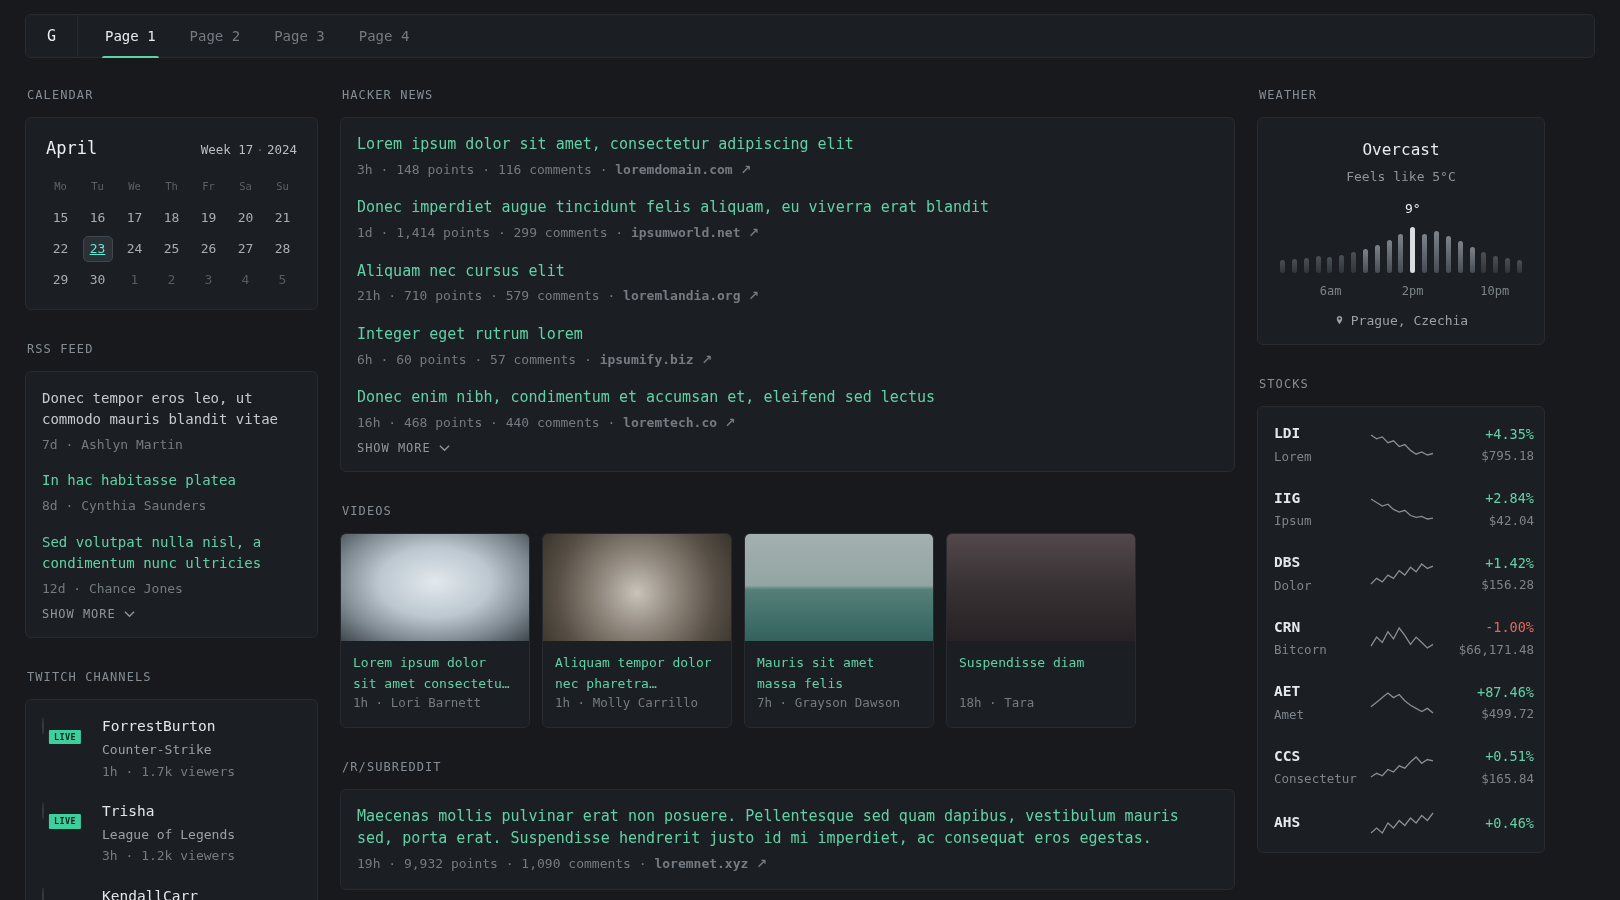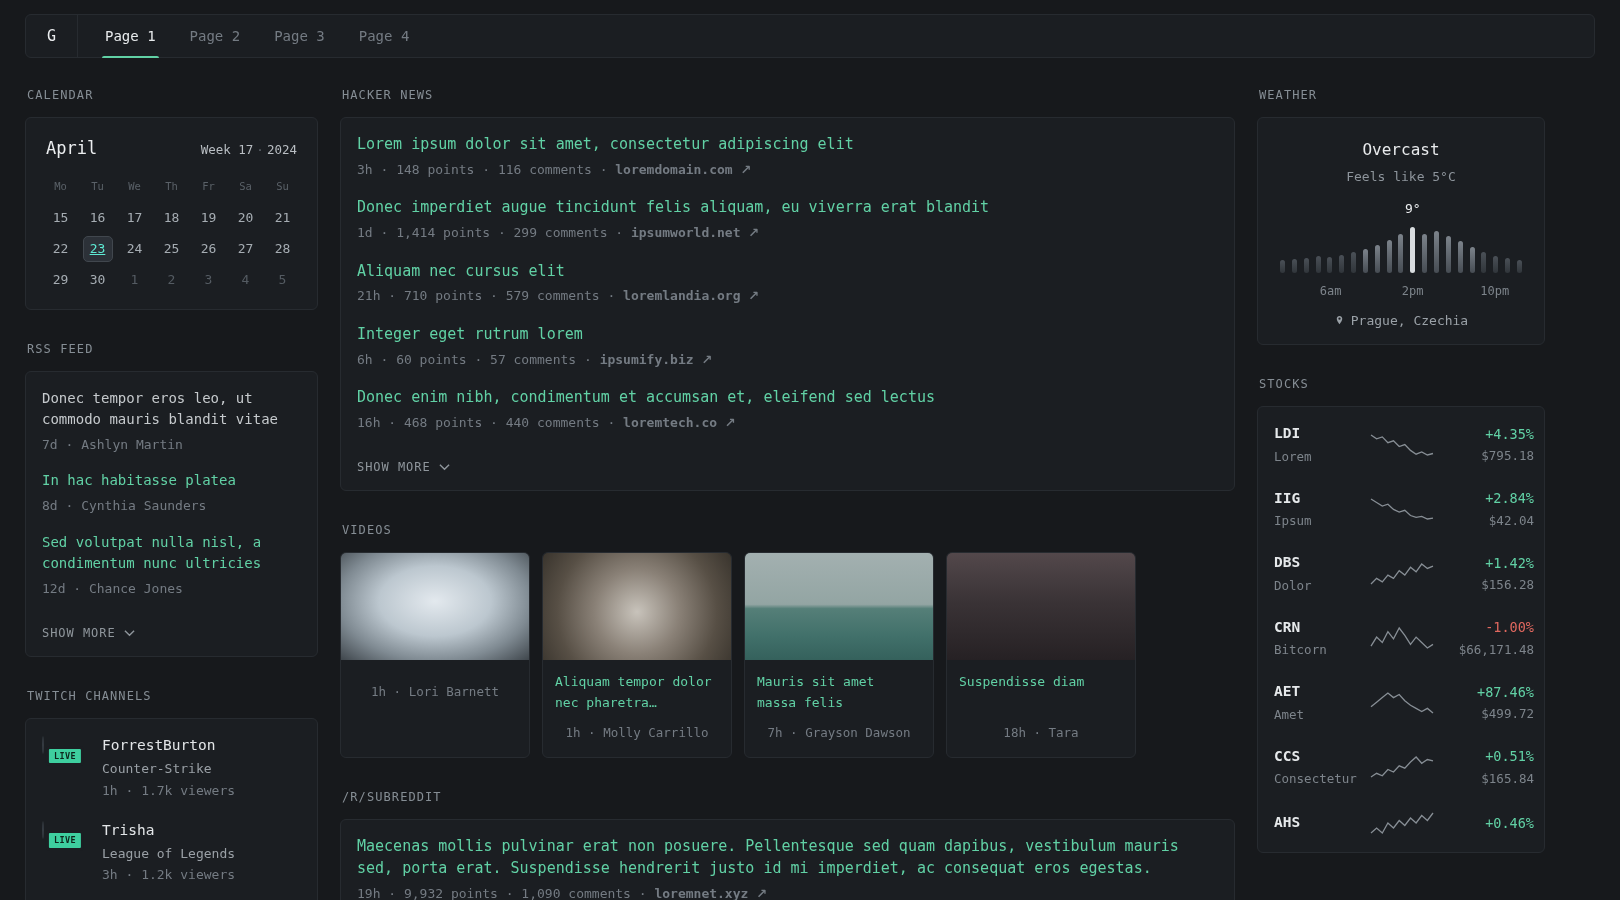--- a/index.html
+++ b/index.html
@@ -29,21 +29,21 @@
   .content{display:flex;gap:22px;padding:28px 75px 0 25px;align-items:flex-start;}
   .col-left{width:293px;flex:none;}
   .col-mid{flex:1;min-width:0;}
   .col-right{width:288px;flex:none;}
   section + section{margin-top:30px;}
   .sec-title{margin:0 0 13px 2px;font-size:12px;font-weight:normal;color:#868e95;letter-spacing:0.09em;}
   .card{background:var(--card);border:1px solid var(--border);border-radius:6px;padding:16px;}
   .meta{margin-top:4px;color:var(--muted);font-size:13px;}
   .meta a{color:var(--muted);font-weight:bold;}
   .arrow{font-family:"DejaVu Sans",sans-serif;}
-  .show-more{margin-top:28px;display:flex;align-items:center;gap:8px;background:none;border:none;
+  .show-more{margin-top:9px;display:flex;align-items:center;gap:8px;background:none;border:none;
     color:#8f969c;font-size:12px;letter-spacing:0.08em;font-family:inherit;cursor:pointer;padding:0;}
   .chev{stroke:#8f969c;fill:none;stroke-width:1.5;}
   
   .cal-head{display:flex;justify-content:space-between;align-items:baseline;padding:2px 4px 12px;}
   .cal-month{font-size:17px;color:#eceef0;}
   .cal-week{font-size:12.5px;color:#b9bec3;}
   .cal-week .sep{color:#5c636a;padding:0 3px;}
   .cal-grid{display:grid;grid-template-columns:repeat(7,1fr);row-gap:5px;}
   .cal-cell{width:30px;height:26px;margin:0 auto;display:flex;align-items:center;justify-content:center;font-size:13px;}
   .cal-dow{font-size:10.5px;color:#5a6168;}
@@ -70,21 +70,21 @@
   .ch-name{display:block;color:#e3e6e8;font-size:14.5px;}
   .ch-game{color:#9aa0a6;font-size:13px;margin-top:2px;}
   .ch-meta{color:var(--muted);font-size:13px;margin-top:2px;}
   
   .videos-row{display:flex;gap:12px;overflow:hidden;}
   .video-card{flex:none;width:190px;background:var(--card);border:1px solid var(--border);
     border-radius:6px;overflow:hidden;}
   .video-thumb{height:107px;display:block;cursor:pointer;}
   .video-body{padding:12px 12px 14px;}
   .video-title{display:block;color:var(--accent);font-size:13px;line-height:1.58;min-height:41px;overflow:hidden;}
-  .video-meta{margin-top:11px;color:var(--muted);font-size:12.5px;white-space:nowrap;overflow:hidden;text-align:center;}
+  .video-meta{color:var(--muted);font-size:12.5px;white-space:nowrap;overflow:hidden;}
   .th-sky-cross{background:radial-gradient(ellipse at 50% 45%,#e3e9ee 0%,#bcc7cf 42%,#7f8a92 72%,#3f464c 100%);}
   .th-camera{background:radial-gradient(circle at 50% 55%,#c8c3bb 0%,#8a8177 38%,#574f45 72%,#39342d 100%);}
   .th-sea{background:linear-gradient(to bottom,#a3b0b0 0%,#93a5a3 48%,#557f78 52%,#41706a 78%,#35615c 100%);}
   .th-canoe{background:radial-gradient(circle at 55% 42%,#b8c9bd 0%,#7da08f 32%,#567c6e 62%,#42685c 100%);}
   .th-dark{background:linear-gradient(to bottom,#53484b 0%,#3a3336 45%,#262124 100%);}
   
   .weather-card{padding:20px 20px 14px;text-align:center;}
   .w-cond{font-size:16px;color:#e8eaec;}
   .w-feels{margin-top:5px;font-size:13px;color:#8d949b;}
   .w-chart{position:relative;margin-top:36px;height:50px;display:flex;align-items:flex-end;
@@ -259,20 +259,21 @@
           </button>
         </div>
     </section>
 
     <section>
       <h2 class="sec-title">VIDEOS</h2>
       <div class="videos-row" id="videos-row">
           <div class="video-card">
             <a class="video-thumb th-sky-cross"></a>
             <div class="video-body">
+              <a class="video-title">Lorem ipsum dolor sit amet consectetu…</a>
               <div class="video-meta">1h · Lori Barnett</div>
             </div>
           </div>
           <div class="video-card">
             <a class="video-thumb th-camera"></a>
             <div class="video-body">
               <a class="video-title">Aliquam tempor dolor nec pharetra…</a>
               <div class="video-meta">1h · Molly Carrillo</div>
             </div>
           </div>

